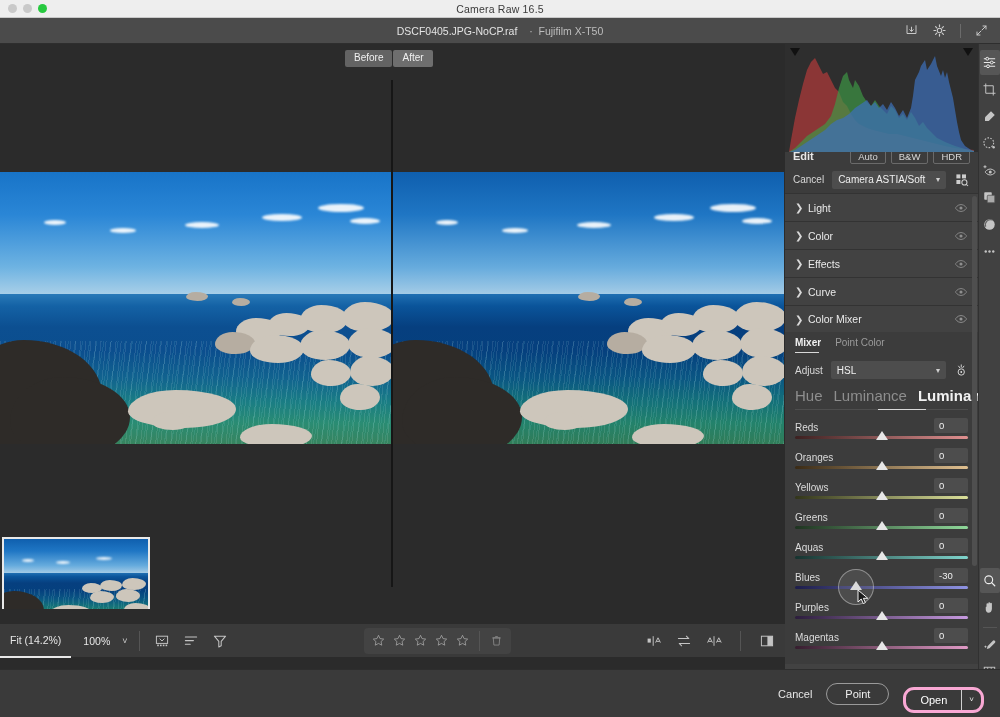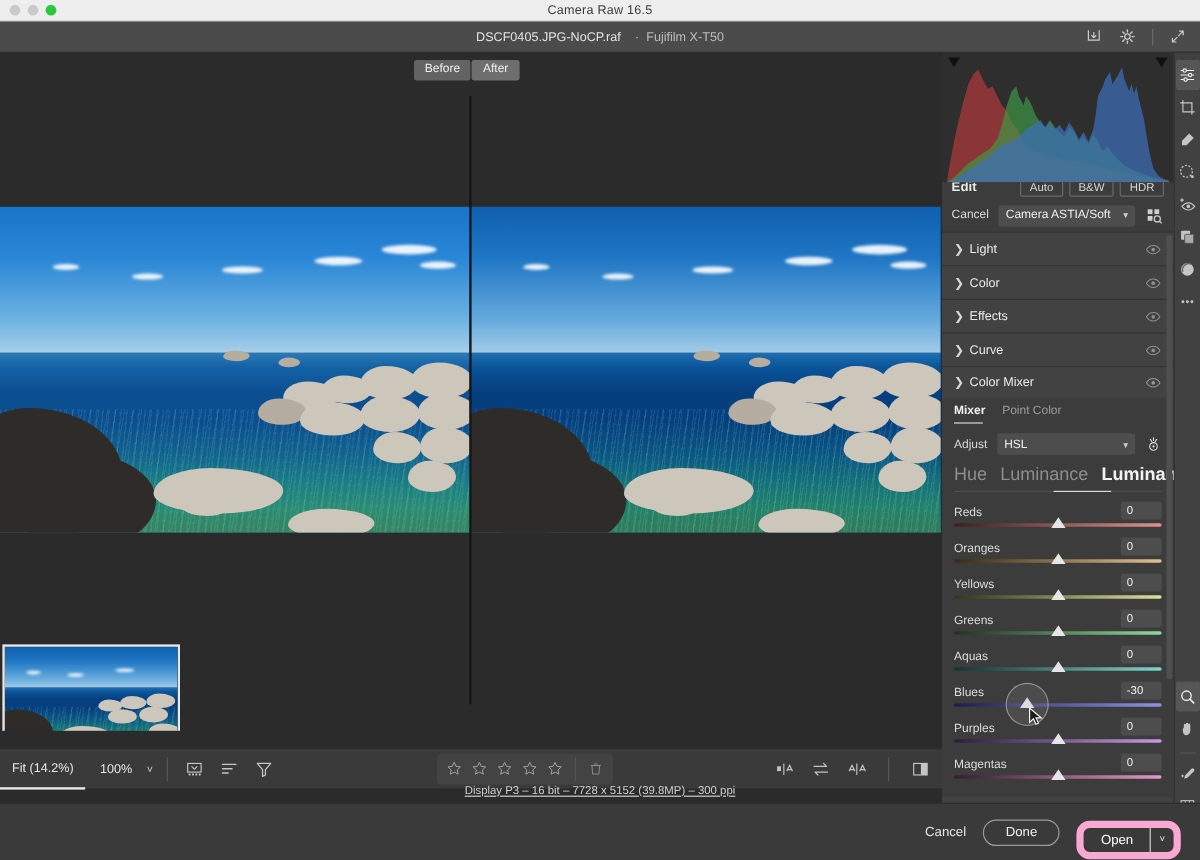--- a/index.html
+++ b/index.html
@@ -238,21 +238,21 @@
   .footer-info {
     position: absolute; left: 0; right: 0; top: -16px; text-align: center;
     font-size: 9.5px; color: #cfcfcf; text-decoration: underline; cursor: pointer;
   }
   .footer-btns { margin-left: auto; display: flex; align-items: center; gap: 14px; padding-right: 16px; }
   .btn-text { font-size: 11px; color: #e6e6e6; cursor: pointer; }
   .btn-outline {
     font-size: 11px; color: #f0f0f0; border: 1px solid #9a9a9a; border-radius: 11px;
     padding: 4px 18px; cursor: pointer;
   }
-  .btn-open-group { display: flex; align-items: stretch; border: 6px solid #f9a8d4; border-radius: 11px; overflow: hidden; margin-top: 12px; }
+  .btn-open-group { display: flex; align-items: stretch; border: 3px solid #f9a8d4; border-radius: 11px; overflow: hidden; margin-top: 12px; }
   .btn-open { font-size: 11px; color: #ffffff; padding: 4px 14px; cursor: pointer; }
   .btn-open-caret { font-size: 8px; color: #eaeaea; padding: 4px 7px; border-left: 1px solid #d0d0d0; cursor: pointer; display:flex; align-items:center;}
 
   
   .infostrip {
     position: absolute; left: 0; bottom: 48px; width: 785px; height: 30px; background: #2b2b2b;
   }
 </style>
 </head>
 <body>
@@ -769,24 +769,23 @@
             <g stroke="#ddd" stroke-width="1">
                 <path d="M7.6 3v14M12.3 3v14M3 7.6h14M3 12.3h14"></path>
               </g>
           </svg>
         </div>
       </div>
     </div>
   </div>
 
   <div class="footer">
-    <div class="footer-info">Display P3 – 16 bit – 7728 x 5152 (39.8MP) – 300 ppi</div>
     <div class="footer-btns">
       <div class="btn-text">Cancel</div>
-      <div class="btn-outline">Done</div>
+      <div class="btn-outline">Point</div>
       <div class="btn-open-group">
         <div class="btn-open">Open</div>
         <div class="btn-open-caret">˅</div>
       </div>
     </div>
   </div>
 
 </div>
 
 </body></html>

